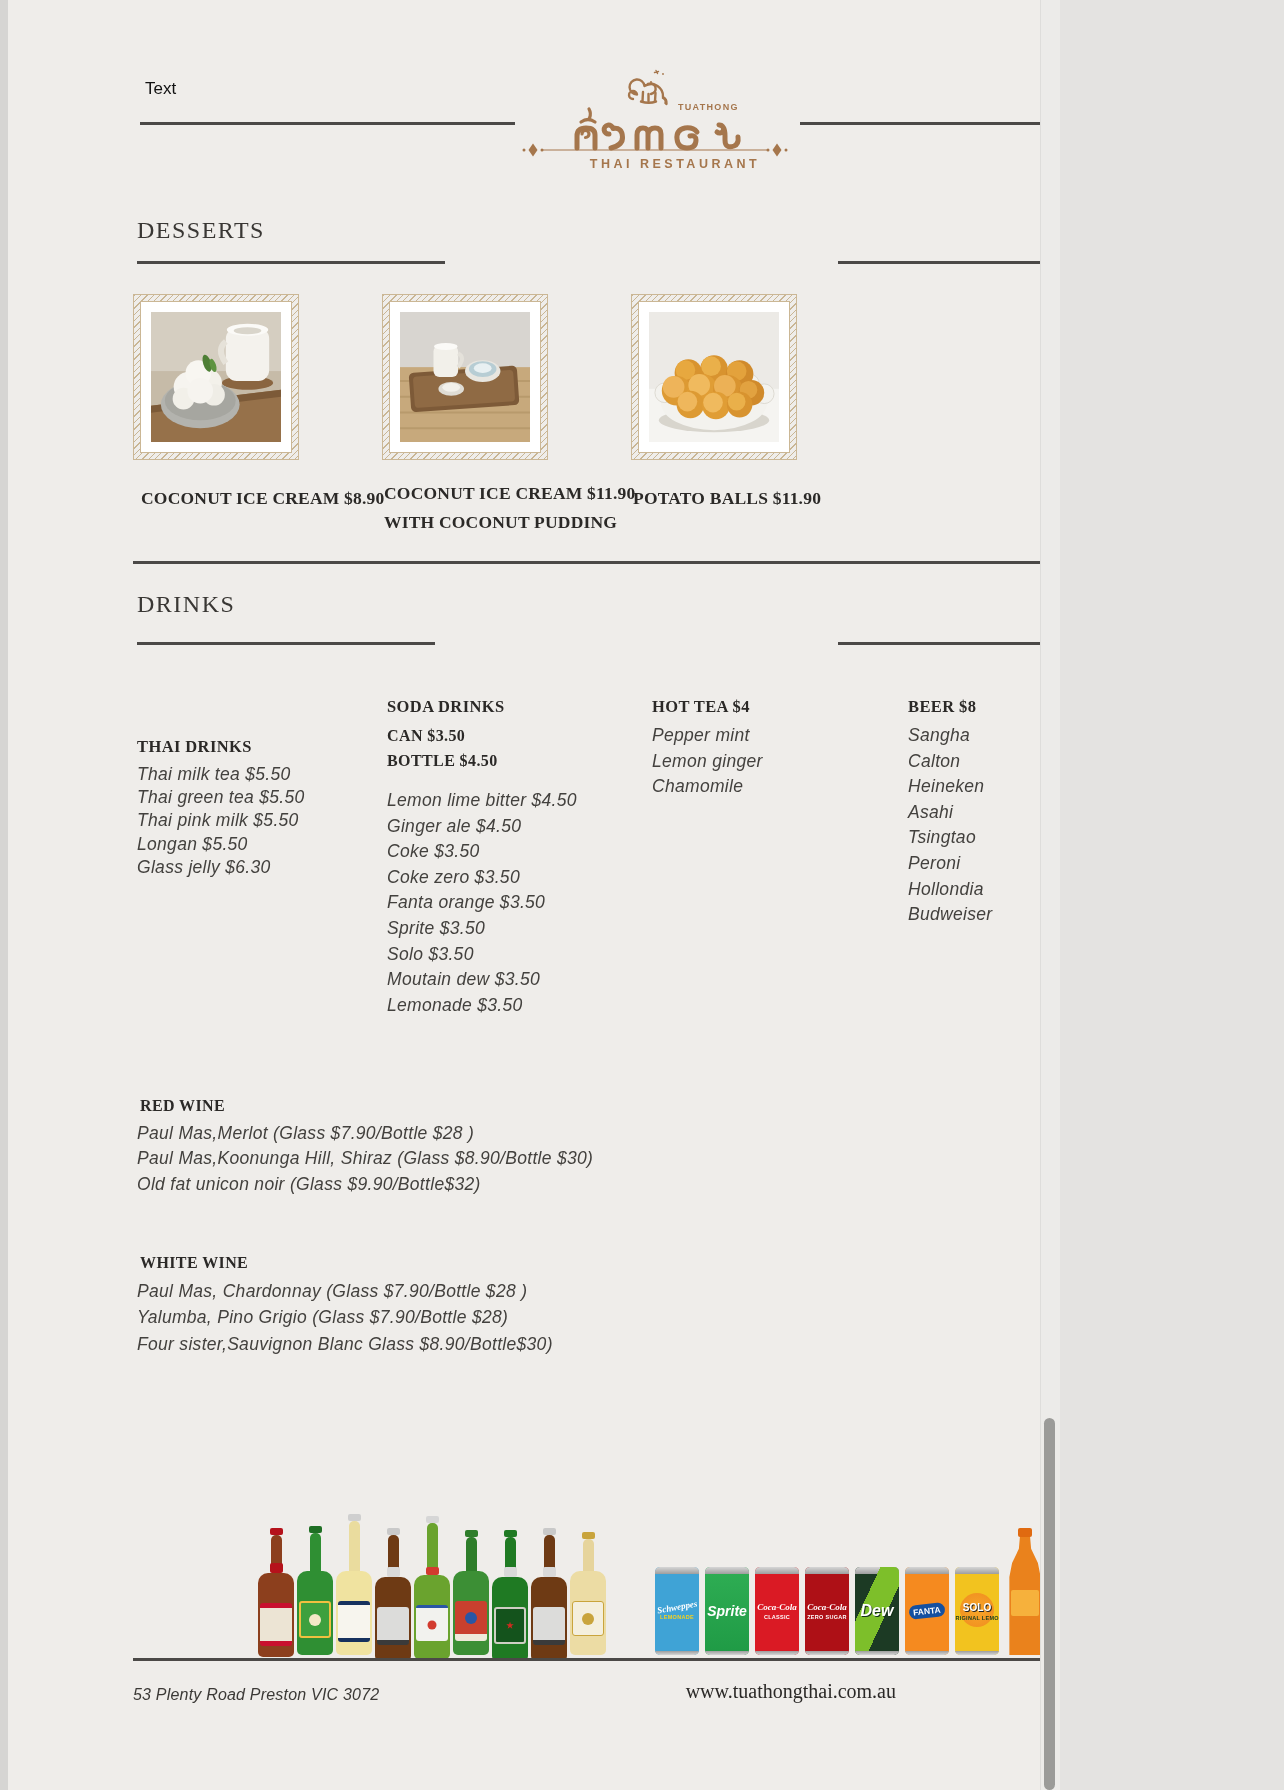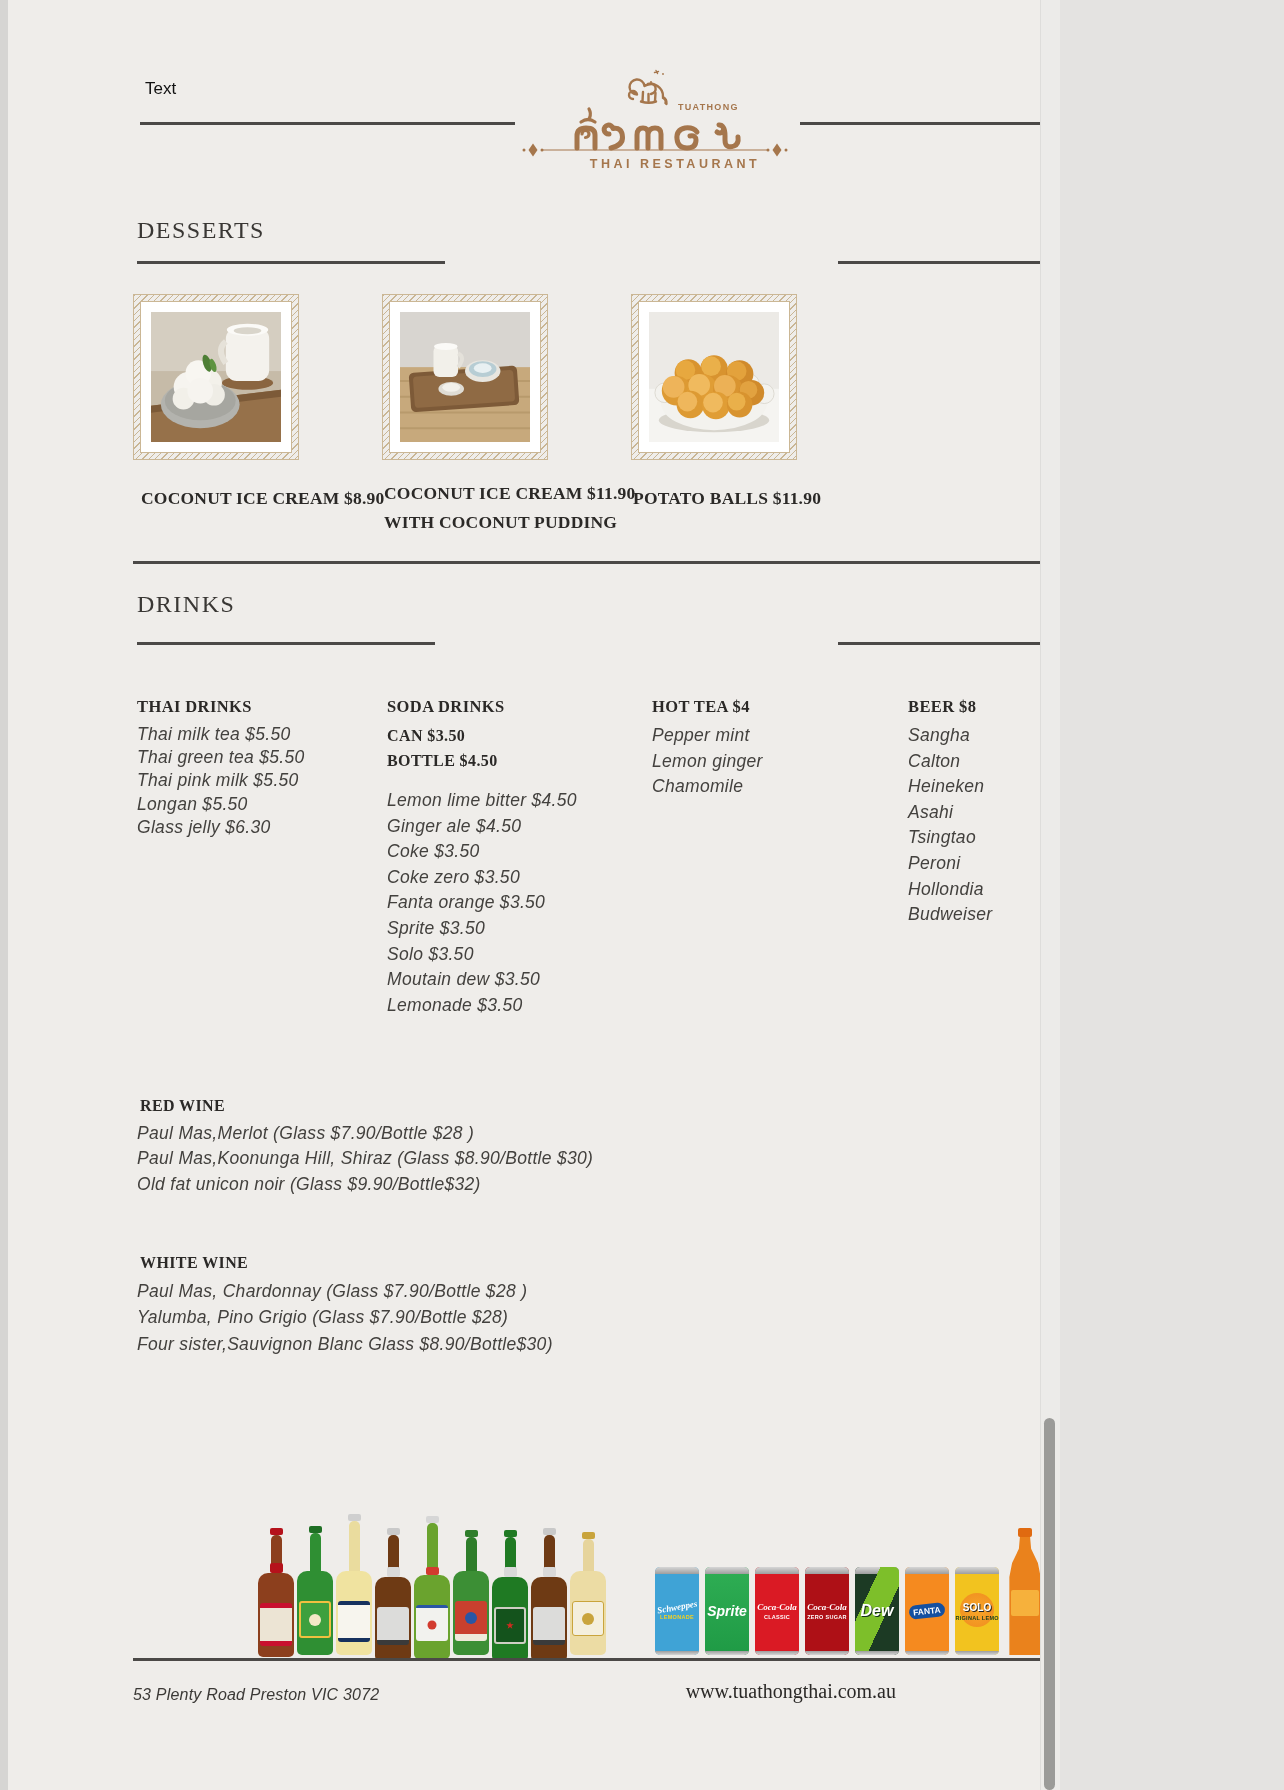--- a/index.html
+++ b/index.html
@@ -212,21 +212,21 @@
   <span class="card-label" style="left:133px;top:488px;margin-left:8px;">COCONUT ICE CREAM $8.90</span>
   <span class="card-label" style="left:384px;top:483px;">COCONUT ICE CREAM $11.90</span>
   <span class="card-label" style="left:384px;top:512px;">WITH COCONUT PUDDING</span>
   <span class="card-label" style="left:633px;top:488px;">POTATO BALLS $11.90</span>
 
   <div class="rule" style="left:133px;top:561px;width:987px;"></div>
   <h2 class="h-section" style="left:137px;top:591px;margin:0;">DRINKS</h2>
   <div class="rule" style="left:137px;top:642px;width:298px;"></div>
   <div class="rule" style="left:838px;top:642px;width:282px;"></div>
 
-  <div class="col col1" style="left:137px;">
+  <div class="col col1" style="left:137px;margin-top:40px;">
     <p class="col-h">THAI DRINKS</p>
     <span class="mi">Thai milk tea $5.50</span>
     <span class="mi">Thai green tea $5.50</span>
     <span class="mi">Thai pink milk $5.50</span>
     <span class="mi">Longan $5.50</span>
     <span class="mi">Glass jelly $6.30</span>
   </div>
 
   <div class="col" style="left:387px;">
     <p class="col-h">SODA DRINKS</p>

